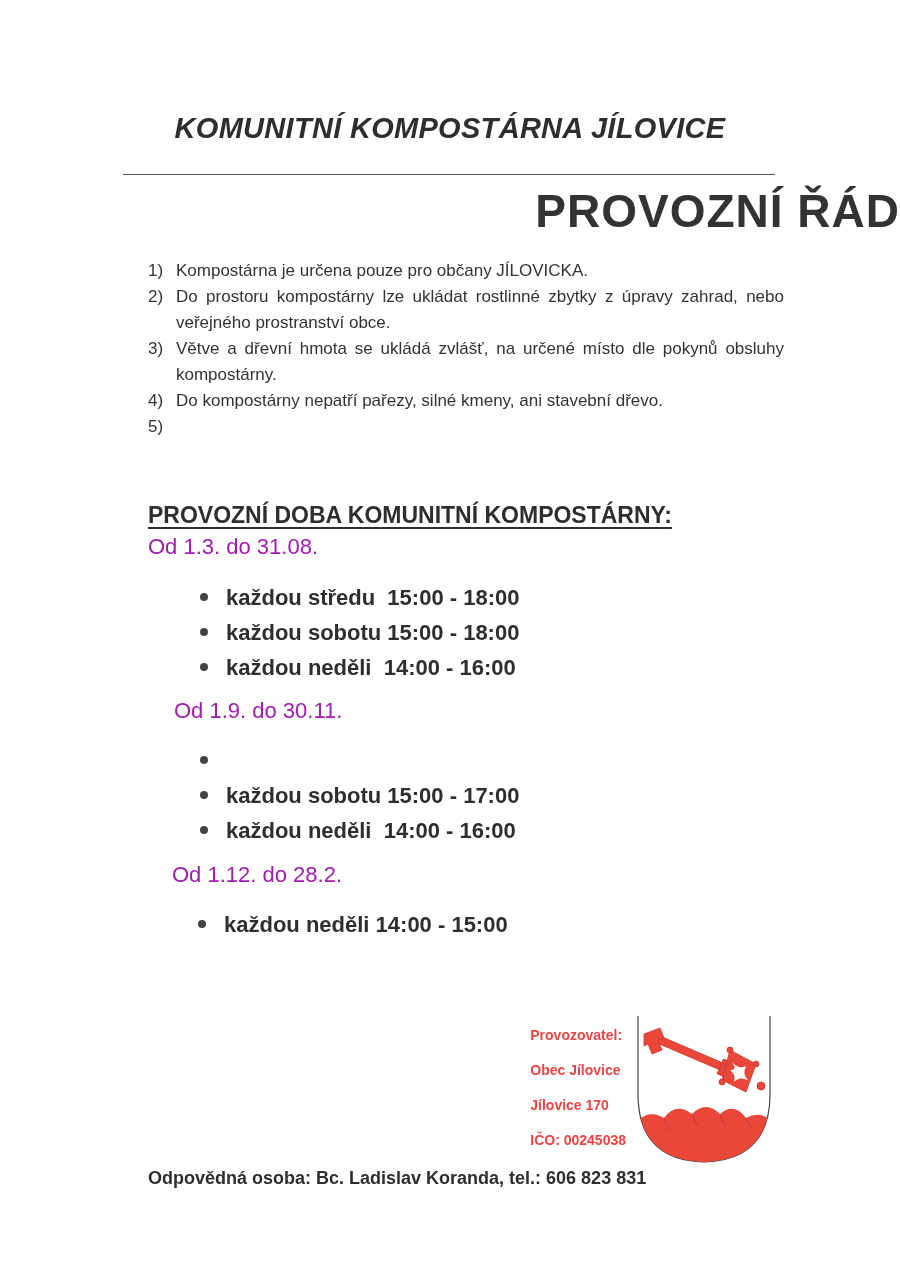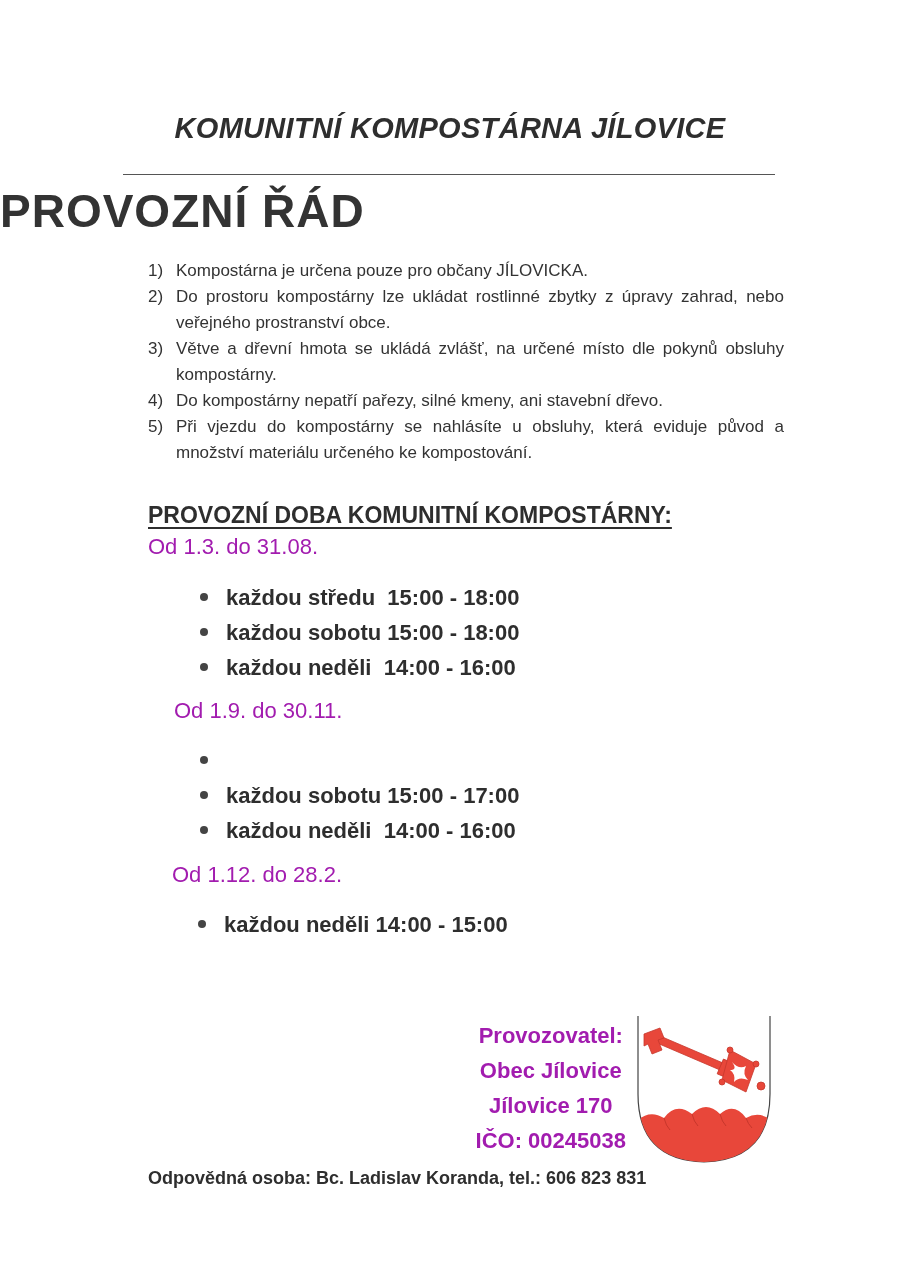--- a/index.html
+++ b/index.html
@@ -12,21 +12,21 @@
     .subtitle {
       left: 0; width: 900px; top: 112px; text-align: center;
       font-size: 29px; font-weight: bold; font-style: italic; color: #2e2e2e;
       letter-spacing: 0.3px;
     }
     .rule {
       left: 123px; width: 652px; top: 174px; height: 0;
       border-top: 1.5px solid #555555;
     }
     .title {
-      left: 0; width: 900px; top: 184px; text-align: left;
+      left: 0; width: 900px; top: 184px; text-align: right;
       font-size: 46px; font-weight: bold; color: #333333; letter-spacing: 1px;
     }
     .rules-list {
       left: 148px; width: 636px; top: 258px; margin: 0; padding: 0; list-style: none;
       font-size: 17px; line-height: 26px; color: #333;
     }
     .rules-list li { position: relative; padding-left: 28px; text-align: justify; }
     .rules-list li .num { position: absolute; left: 0; top: 0; }
     .section-heading {
       left: 148px; top: 486px; font-size: 23px; font-weight: bold; color: #2e2e2e;
@@ -38,41 +38,41 @@
     .slot-list { margin: 0; padding: 0; list-style: none; }
     .slot {
       position: relative; font-size: 22px; font-weight: bold; color: #2e2e2e;
       height: 35px; line-height: 35px; padding-left: 26px; white-space: pre;
     }
     .slot .bullet {
       position: absolute; left: 0; top: 13px; width: 8px; height: 8px;
       border-radius: 50%; background: #444;
     }
     .operator {
-      right: 274px; top: 1018px; text-align: center;
-      font-size: 22px; font-weight: bold; color: #a21caf; line-height: 35px;
+      right: 274px; top: 1018px; text-align: left;
+      font-size: 14px; font-weight: bold; color: #ef4444; line-height: 35px;
     }
     .emblem { left: 634px; top: 1014px; width: 140px; height: 150px; }
     .contact {
       left: 148px; top: 1168px; font-size: 18px; font-weight: bold; color: #2e2e2e;
     }
   </style>
 </head>
 <body>
 
 <div class="abs subtitle">KOMUNITNÍ KOMPOSTÁRNA JÍLOVICE</div>
 <div class="abs rule"></div>
 <div class="abs title">PROVOZNÍ ŘÁD</div>
 
 <ol class="abs rules-list">
   <li><span class="num">1)</span><span>Kompostárna je určena pouze pro občany JÍLOVICKA.</span></li>
   <li><span class="num">2)</span><span>Do prostoru kompostárny lze ukládat rostlinné zbytky z úpravy zahrad, nebo veřejného prostranství obce.</span></li>
   <li><span class="num">3)</span><span>Větve a dřevní hmota se ukládá zvlášť, na určené místo dle pokynů obsluhy kompostárny.</span></li>
   <li><span class="num">4)</span><span>Do kompostárny nepatří pařezy, silné kmeny, ani stavební dřevo.</span></li>
-  <li><span class="num">5)</span><span>Při vjezdu do kompostárny se nahlásíte u obsluhy, která eviduje původ a množství materiálu určeného ke kompostování.</span></li>
+  <li><span class="num">5)</span></li>
 </ol>
 
 <div class="abs section-heading">PROVOZNÍ DOBA KOMUNITNÍ KOMPOSTÁRNY:</div>
 
 <div class="abs period" style="left:148px; top:534px;">Od 1.3. do 31.08.</div>
 <ul class="abs slot-list" style="left:200px; top:580px;">
   <li class="slot"><span class="bullet"></span><span>každou středu  15:00 - 18:00</span></li>
   <li class="slot"><span class="bullet"></span><span>každou sobotu 15:00 - 18:00</span></li>
   <li class="slot"><span class="bullet"></span><span>každou neděli  14:00 - 16:00</span></li>
 </ul>

